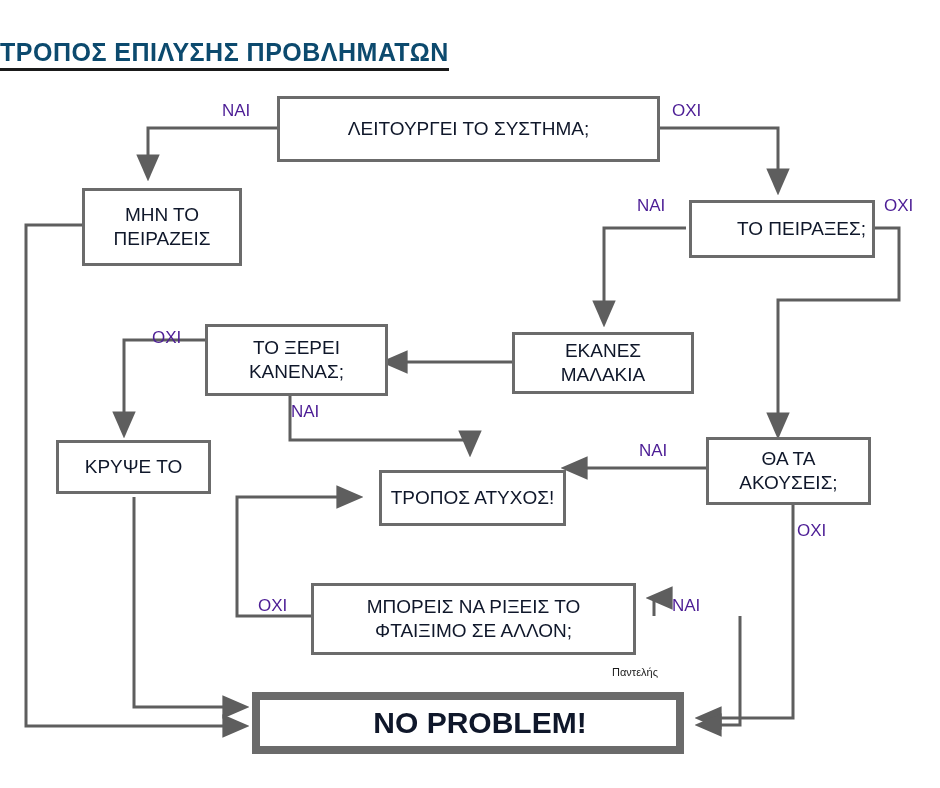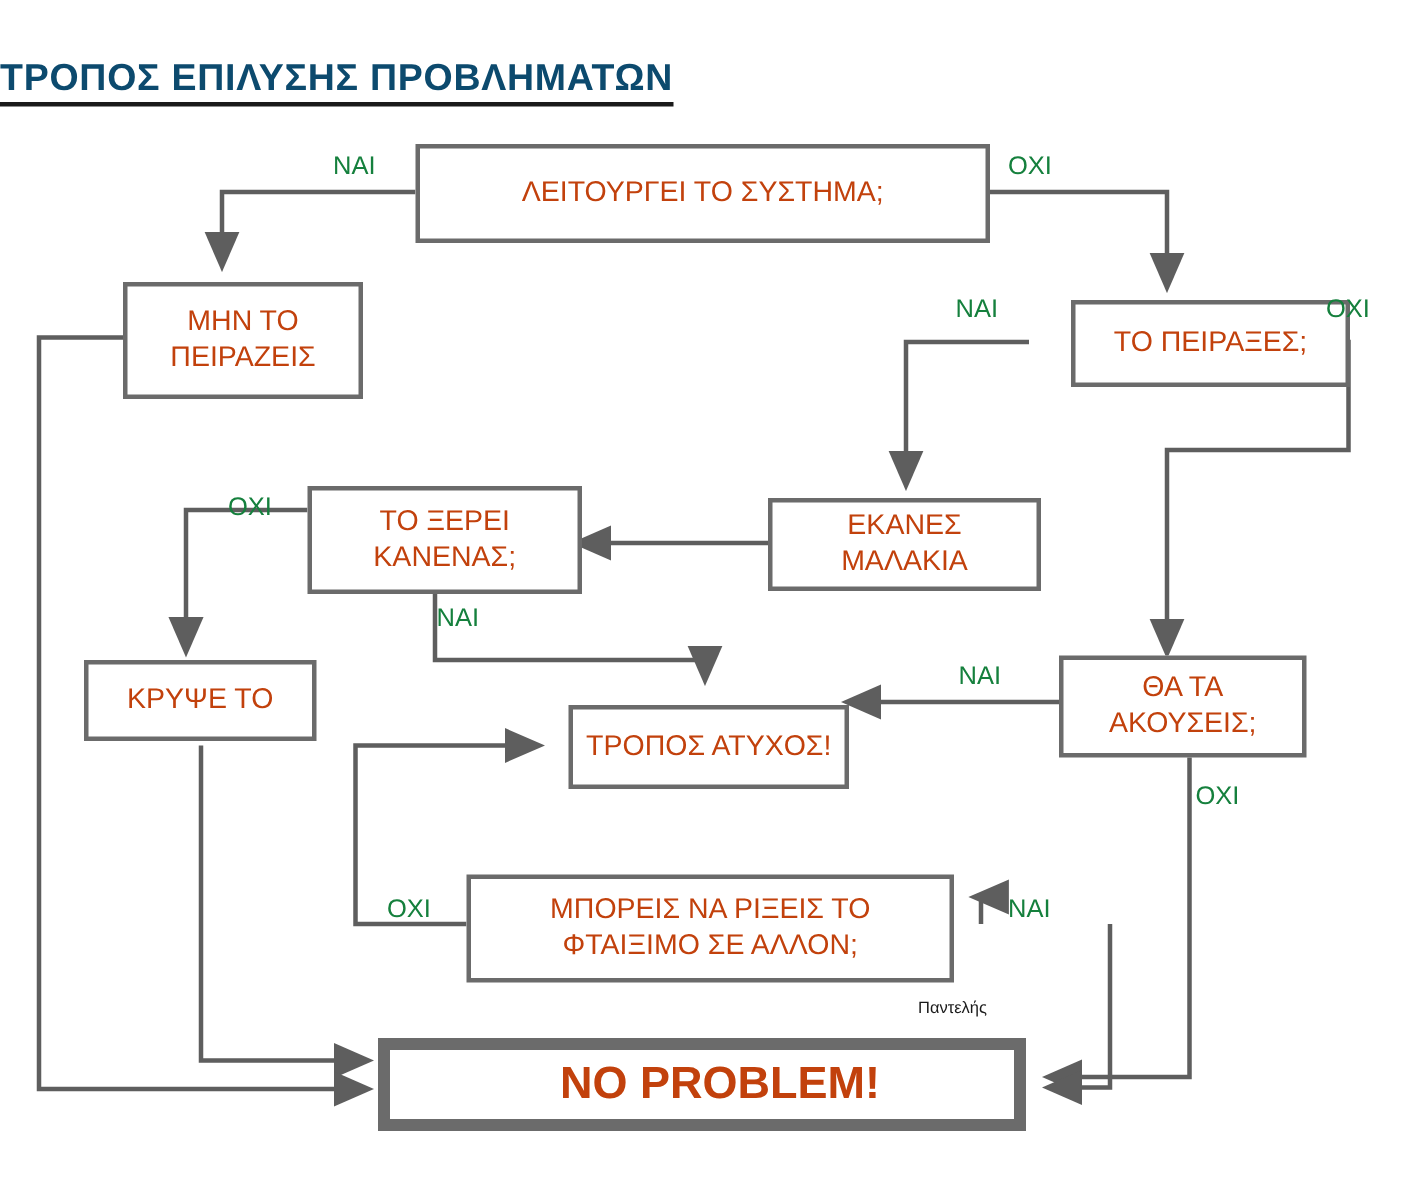--- a/index.html
+++ b/index.html
@@ -28,38 +28,38 @@
   }
   #title span {
     border-bottom: 3px solid #1a1a1a;
     padding-bottom: 2px;
   }
   .node {
     position: absolute;
     box-sizing: border-box;
     border: 3px solid #6b6b6b;
     background: #ffffff;
-    color: #c2410c;
+    color: #0f172a;
     display: flex;
     align-items: center;
     justify-content: center;
     text-align: center;
     font-size: 19px;
     line-height: 1.25;
     padding: 2px 6px;
   }
   .node.big {
     border-width: 8px;
     font-size: 30px;
     font-weight: bold;
   }
   .lbl {
     position: absolute;
     font-size: 17px;
-    color: #15803d;
+    color: #4c1d95;
     white-space: nowrap;
   }
   .credit {
     position: absolute;
     font-size: 11px;
     color: #1a1a1a;
     white-space: nowrap;
   }
   svg#wires {
     position: absolute;
@@ -118,21 +118,21 @@
   </svg>
 
   <div class="node" style="left:277px; top:96px; width:383px; height:66px;">
     <span>ΛΕΙΤΟΥΡΓΕΙ ΤΟ ΣΥΣΤΗΜΑ;</span>
   </div>
 
   <div class="node" style="left:82px; top:188px; width:160px; height:78px;">
     <span>ΜΗΝ ΤΟ ΠΕΙΡΑΖΕΙΣ</span>
   </div>
 
-  <div class="node" style="left:714px; top:200px; width:186px; height:58px;">
+  <div class="node" style="left:689px; top:200px; width:186px; height:58px;justify-content:flex-end;">
     <span>ΤΟ ΠΕΙΡΑΞΕΣ;</span>
   </div>
 
   <div class="node" style="left:512px; top:332px; width:182px; height:62px;">
     <span>ΕΚΑΝΕΣ ΜΑΛΑΚΙΑ</span>
   </div>
 
   <div class="node" style="left:205px; top:324px; width:183px; height:72px;">
     <span>ΤΟ ΞΕΡΕΙ ΚΑΝΕΝΑΣ;</span>
   </div>

